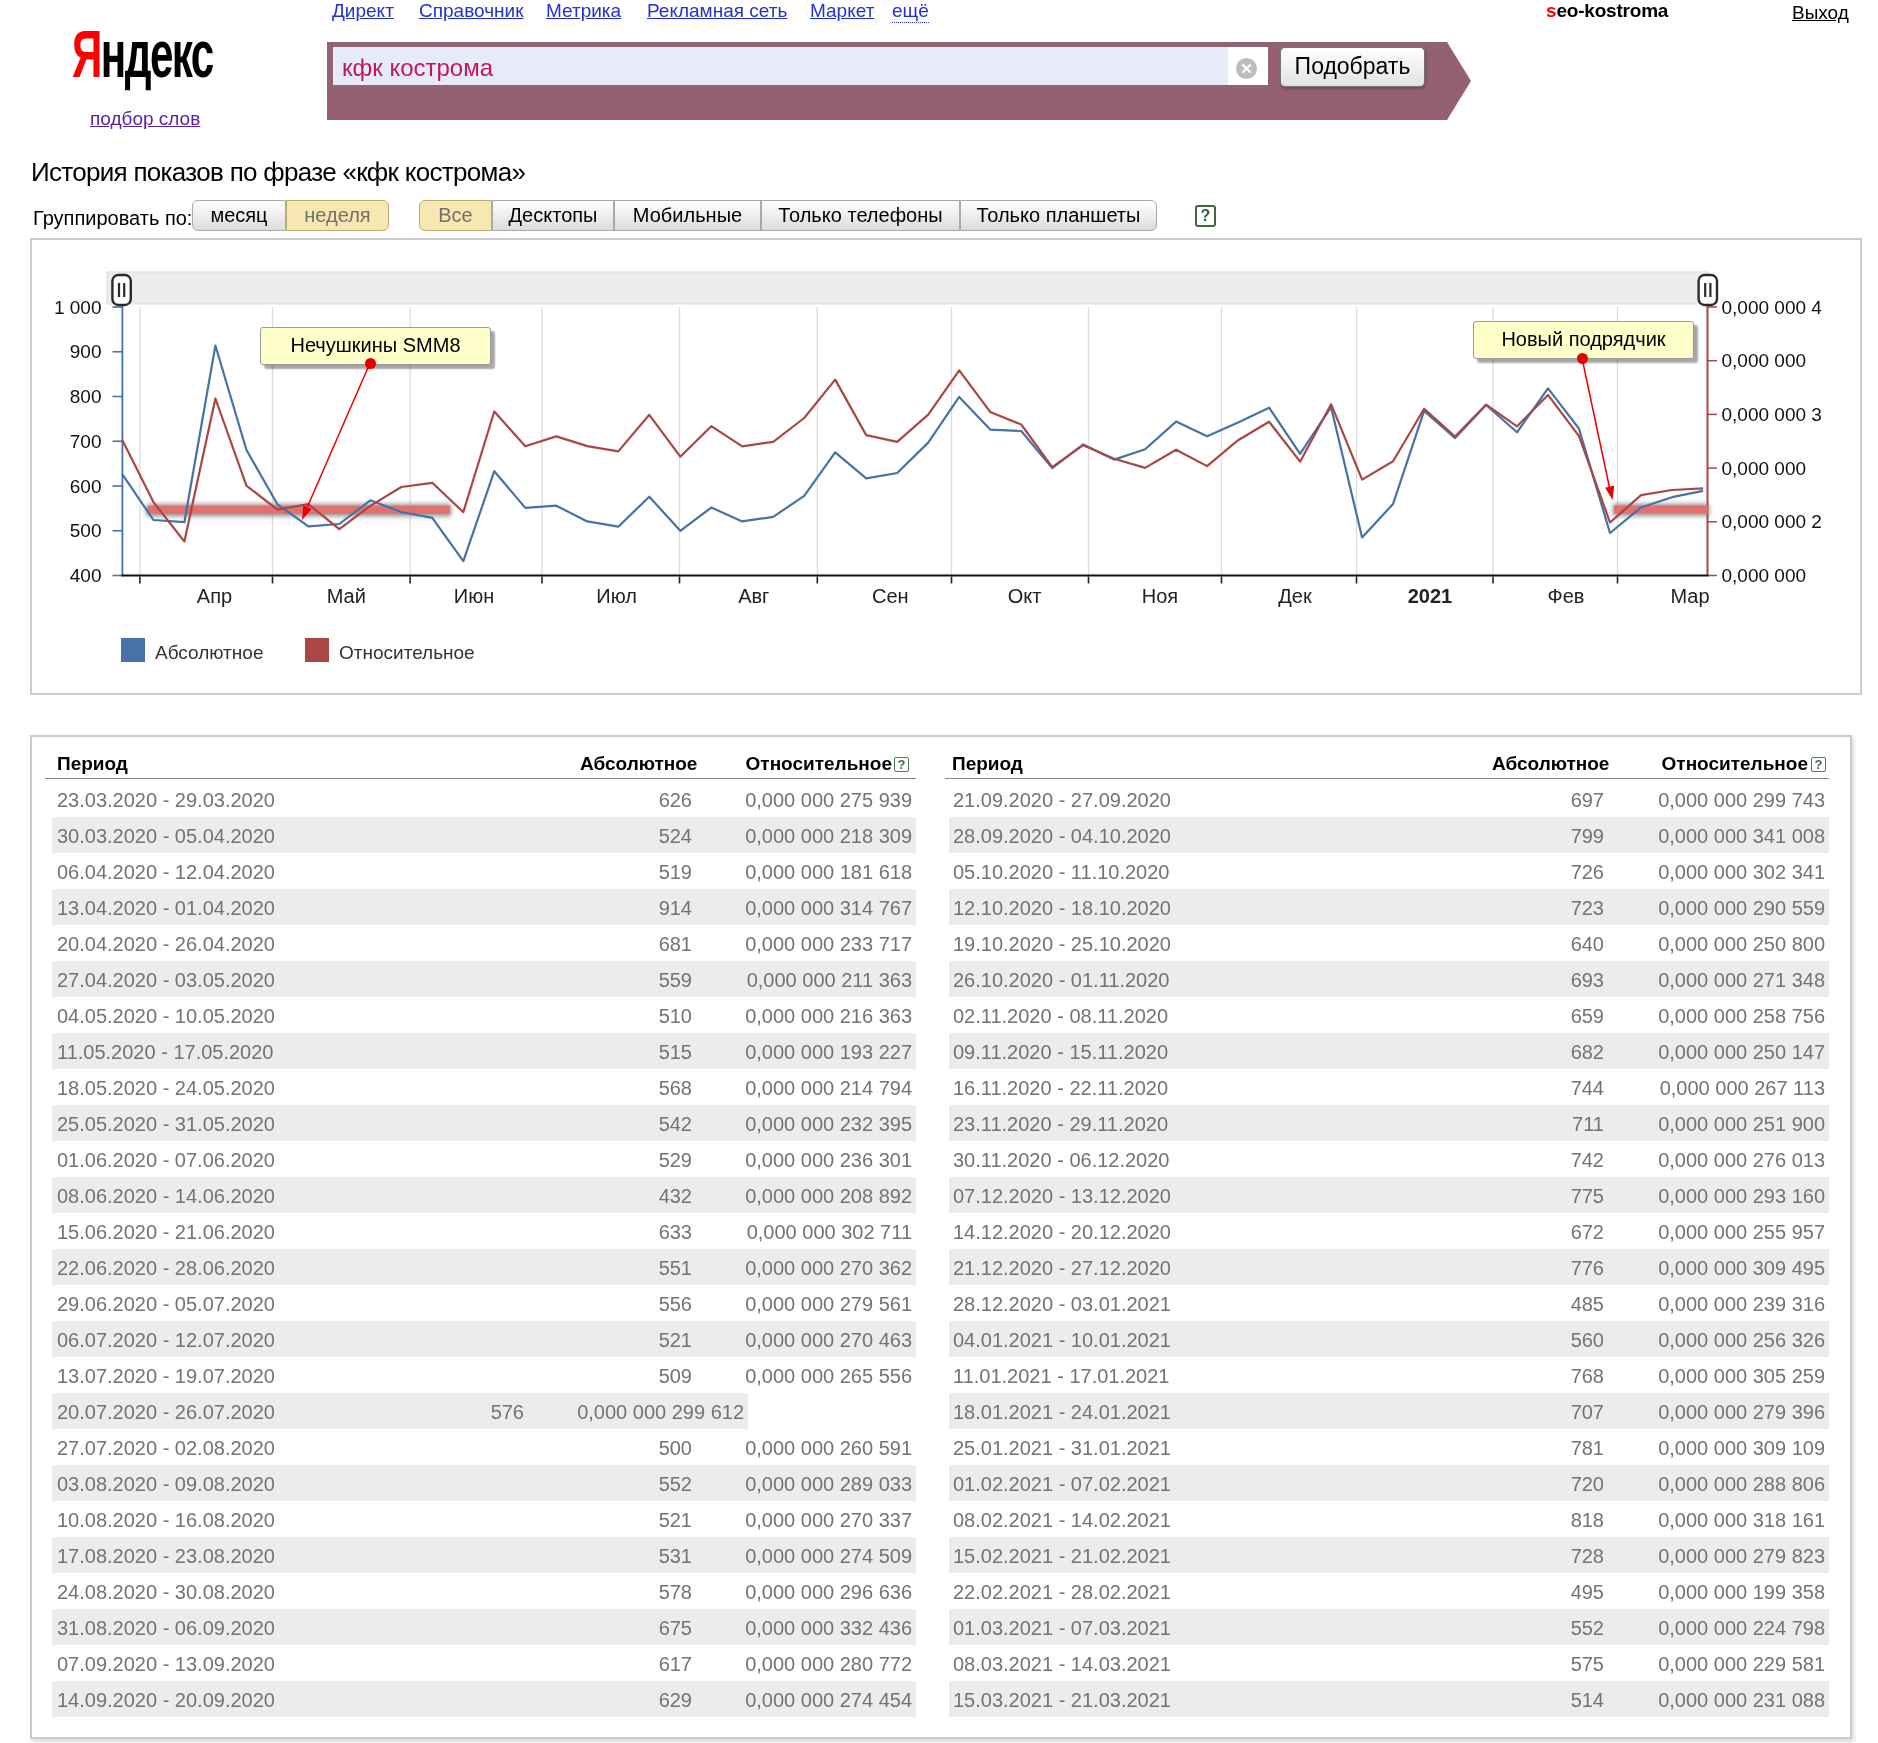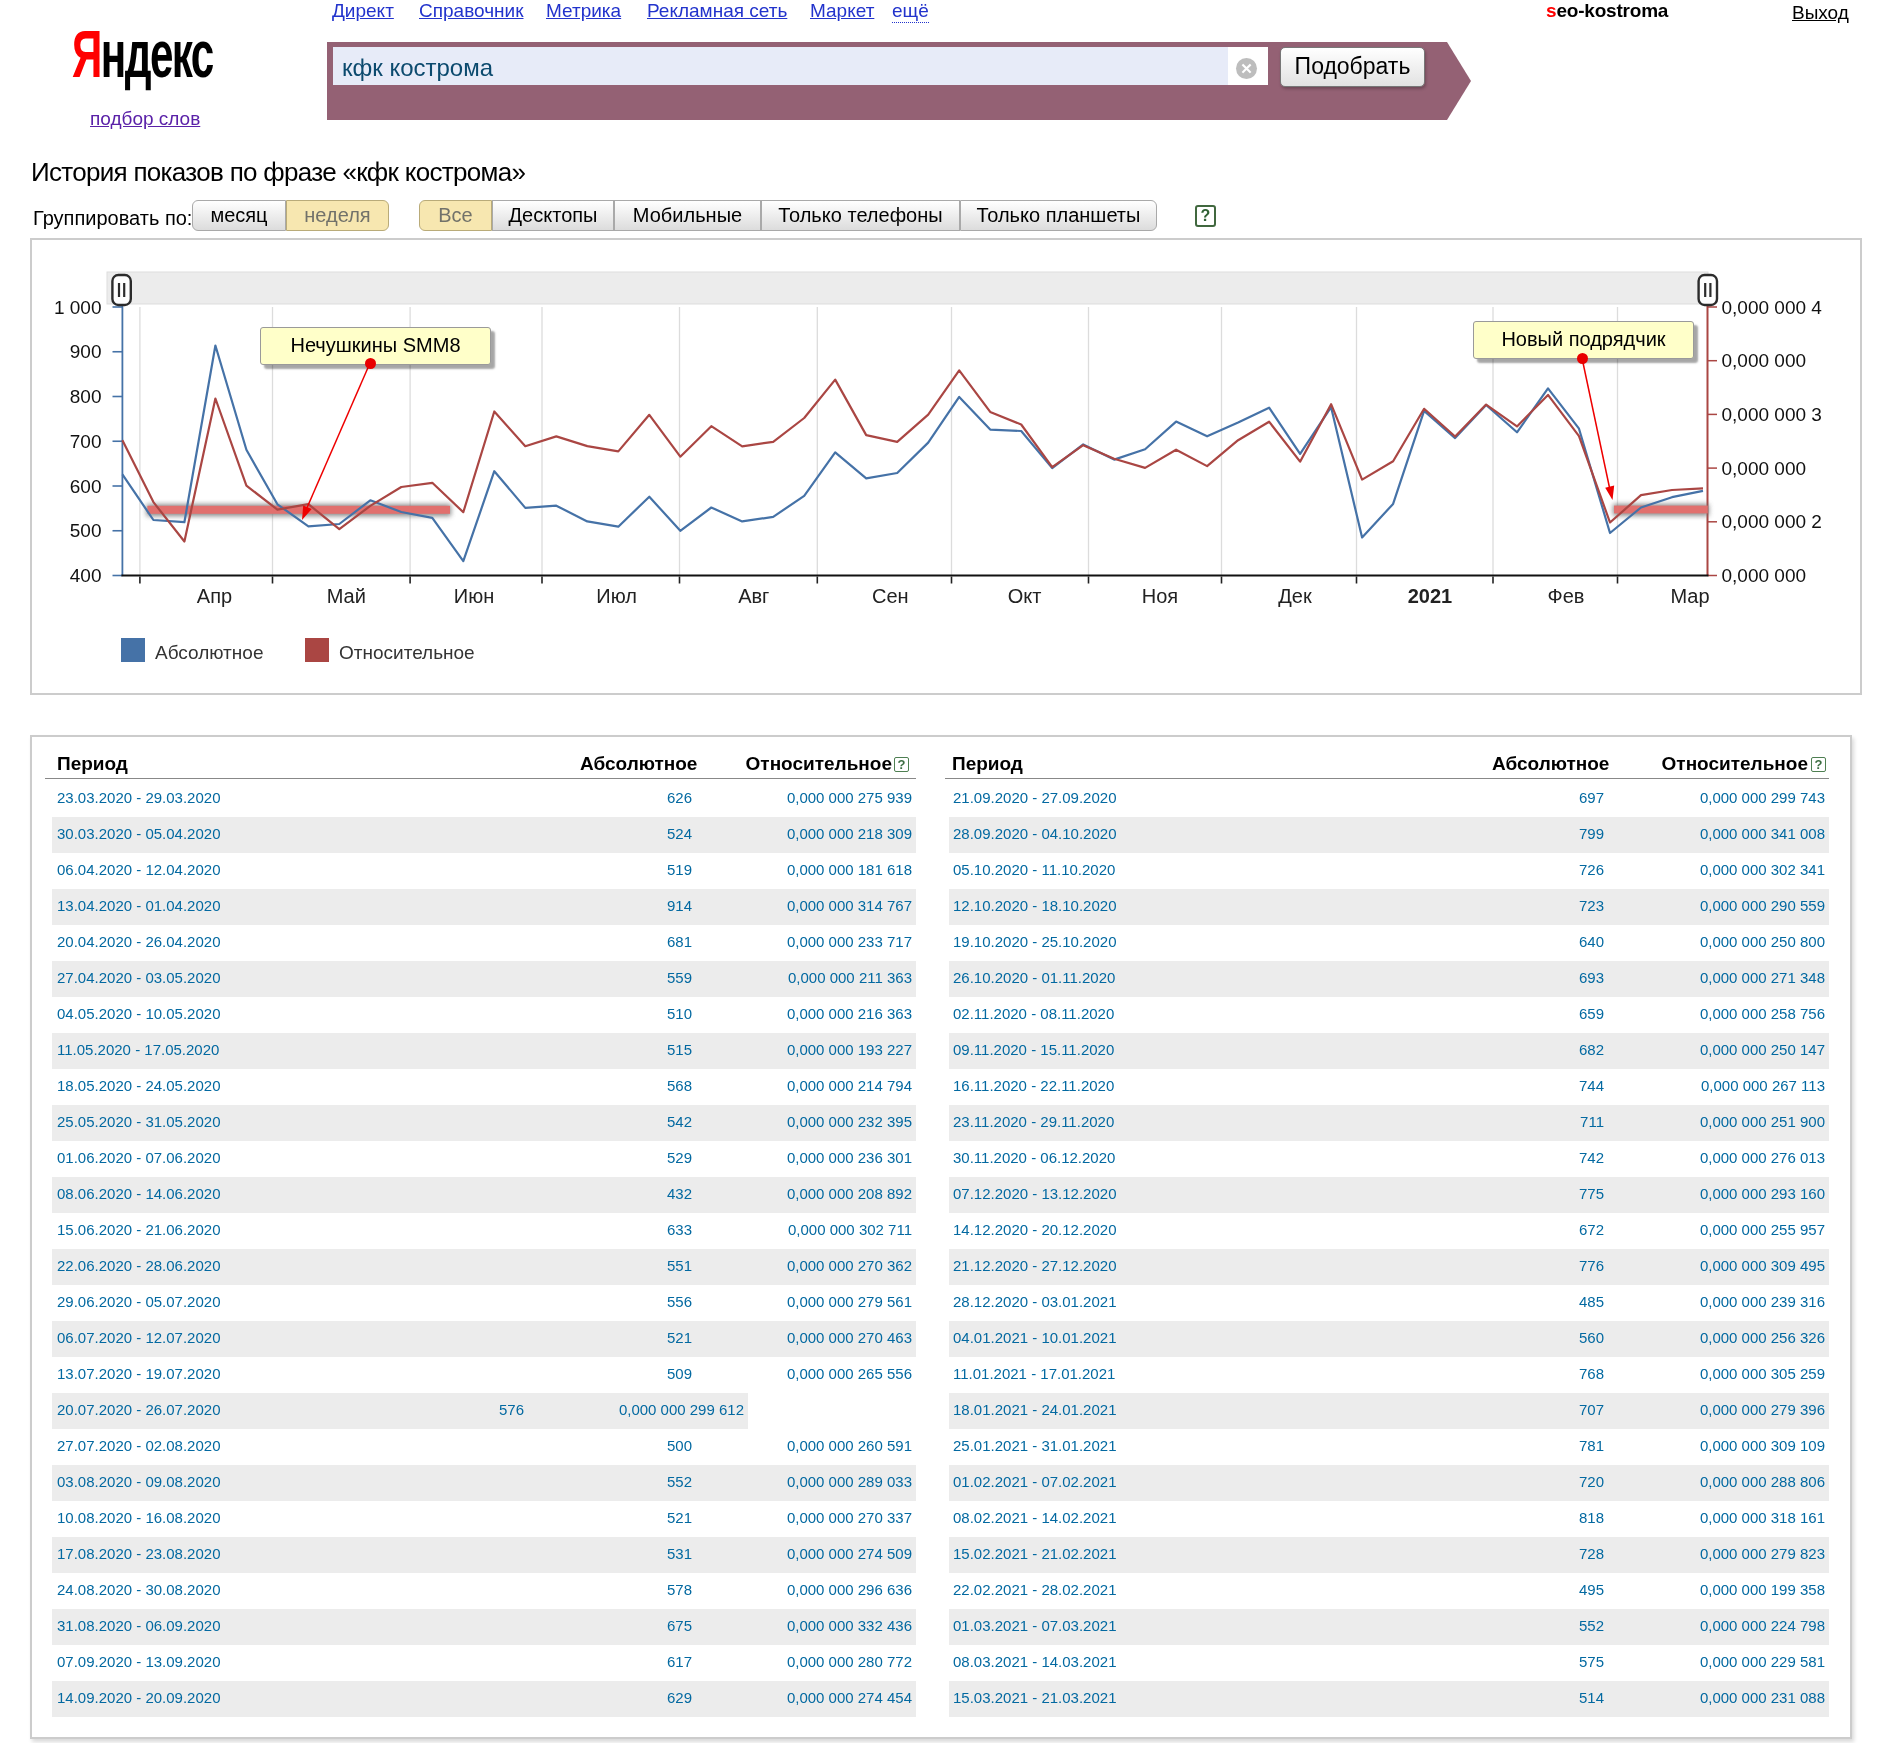--- a/index.html
+++ b/index.html
@@ -11,21 +11,21 @@
 .nav a{color:#2233cc;font-size:19px;}
 .navdot{color:#2233cc;font-size:19px;text-decoration:none;border-bottom:1px dotted #2233cc;}
 
 .logo{position:absolute;left:72px;top:16px;font-size:66px;font-weight:bold;letter-spacing:-2.5px;color:#000;transform:scaleX(0.64);transform-origin:0 0;white-space:nowrap;}
 .logo .ya{color:#f00;}
 .podbor{position:absolute;left:90px;top:108px;font-size:19px;color:#5a21a8;}
 
 .sbar{position:absolute;left:327px;top:42px;width:1144px;height:78px;background:#946174;clip-path:polygon(0 0,1120px 0,1144px 39px,1120px 78px,0 78px);}
 .sinput{position:absolute;left:6px;top:5px;width:935px;height:38px;background:#fff;}
 .sinner{position:absolute;left:0;top:0;width:895px;height:38px;background:#e7ebf8;}
-.sinput .q{position:absolute;left:9px;top:7px;font-size:24px;color:#0c4a6e;}
+.sinput .q{position:absolute;left:9px;top:7px;font-size:24px;color:#be185d;}
 .clearx{position:absolute;left:903px;top:11px;width:21px;height:21px;border-radius:11px;background:#bdbdbd;color:#fff;font-size:15px;font-weight:bold;text-align:center;line-height:21px;}
 .sbtn{position:absolute;left:953px;top:5px;width:143px;height:38px;border:1px solid #777;border-radius:5px;background:linear-gradient(#ffffff,#e2e2e2);box-shadow:1px 2px 3px rgba(0,0,0,0.25);text-align:center;font-size:23px;line-height:37px;color:#000;}
 .radios{position:absolute;left:0;top:46px;width:1144px;height:32px;color:#fff;font-size:20px;}
 .rado{position:absolute;top:4px;width:19px;height:19px;border-radius:50%;background:#fff;}
 .radsel{position:absolute;top:4px;width:19px;height:19px;border-radius:50%;background:#fff;border:1.5px solid #0d77e8;box-sizing:border-box;}
 .radsel::after{content:"";position:absolute;left:2.7px;top:2.7px;width:10.6px;height:10.6px;border-radius:50%;background:#0d77e8;}
 .rlbl{position:absolute;top:3px;}
 .allreg{position:absolute;top:3px;left:829px;border-bottom:1px dotted #fff;}
 
 .user{position:absolute;left:1546px;top:0px;font-size:19px;font-weight:bold;color:#000;letter-spacing:-0.2px;}
@@ -38,21 +38,21 @@
 .btn{position:absolute;top:200px;height:31px;box-sizing:border-box;border:1px solid #a9a9a9;background:linear-gradient(#ffffff,#dcdcdc);font-size:20px;color:#000;text-align:center;}
 .btn.sel{background:#f7e7b0;color:#72726a;border-color:#b9ab79;}
 .help{position:absolute;width:15px;height:15px;box-sizing:border-box;border:1px solid #4e7f52;border-radius:2px;background:#fff;color:#3c6e42;font-size:13px;font-weight:bold;text-align:center;line-height:13px;}
 .helpbig{position:absolute;width:21px;height:22px;box-sizing:border-box;border:2px solid #41683f;border-radius:3px;background:#fff;color:#2f6134;font-size:16px;font-weight:bold;text-align:center;line-height:18px;}
 
 .cpanel{position:absolute;left:30px;top:238px;width:1832px;height:457px;box-sizing:border-box;border:2px solid #ccc;background:#fff;}
 
 .tpanel{position:absolute;left:30px;top:735px;width:1822px;height:1004px;box-sizing:border-box;border:2px solid #ccc;background:#fff;box-shadow:2px 3px 4px rgba(0,0,0,0.15);}
 .thead{position:absolute;top:753px;font-size:19px;font-weight:bold;color:#000;}
 .thrule{position:absolute;top:778px;height:1px;background:#888;}
-.trow{position:absolute;height:36px;font-size:15px;color:#0369a1;}
+.trow{position:absolute;height:36px;font-size:20px;color:#737373;}
 .trow .d{position:absolute;top:8px;}
 .trow .n{position:absolute;top:8px;}
 </style>
 </head>
 <body>
 
 <div class="nav abs" style="left:0;top:0;width:100%;height:24px;">
 <a class="abs" style="left:332px;" href="#">Директ</a>
 <a class="abs" style="left:419px;" href="#">Справочник</a>
 <a class="abs" style="left:546px;" href="#">Метрика</a>

